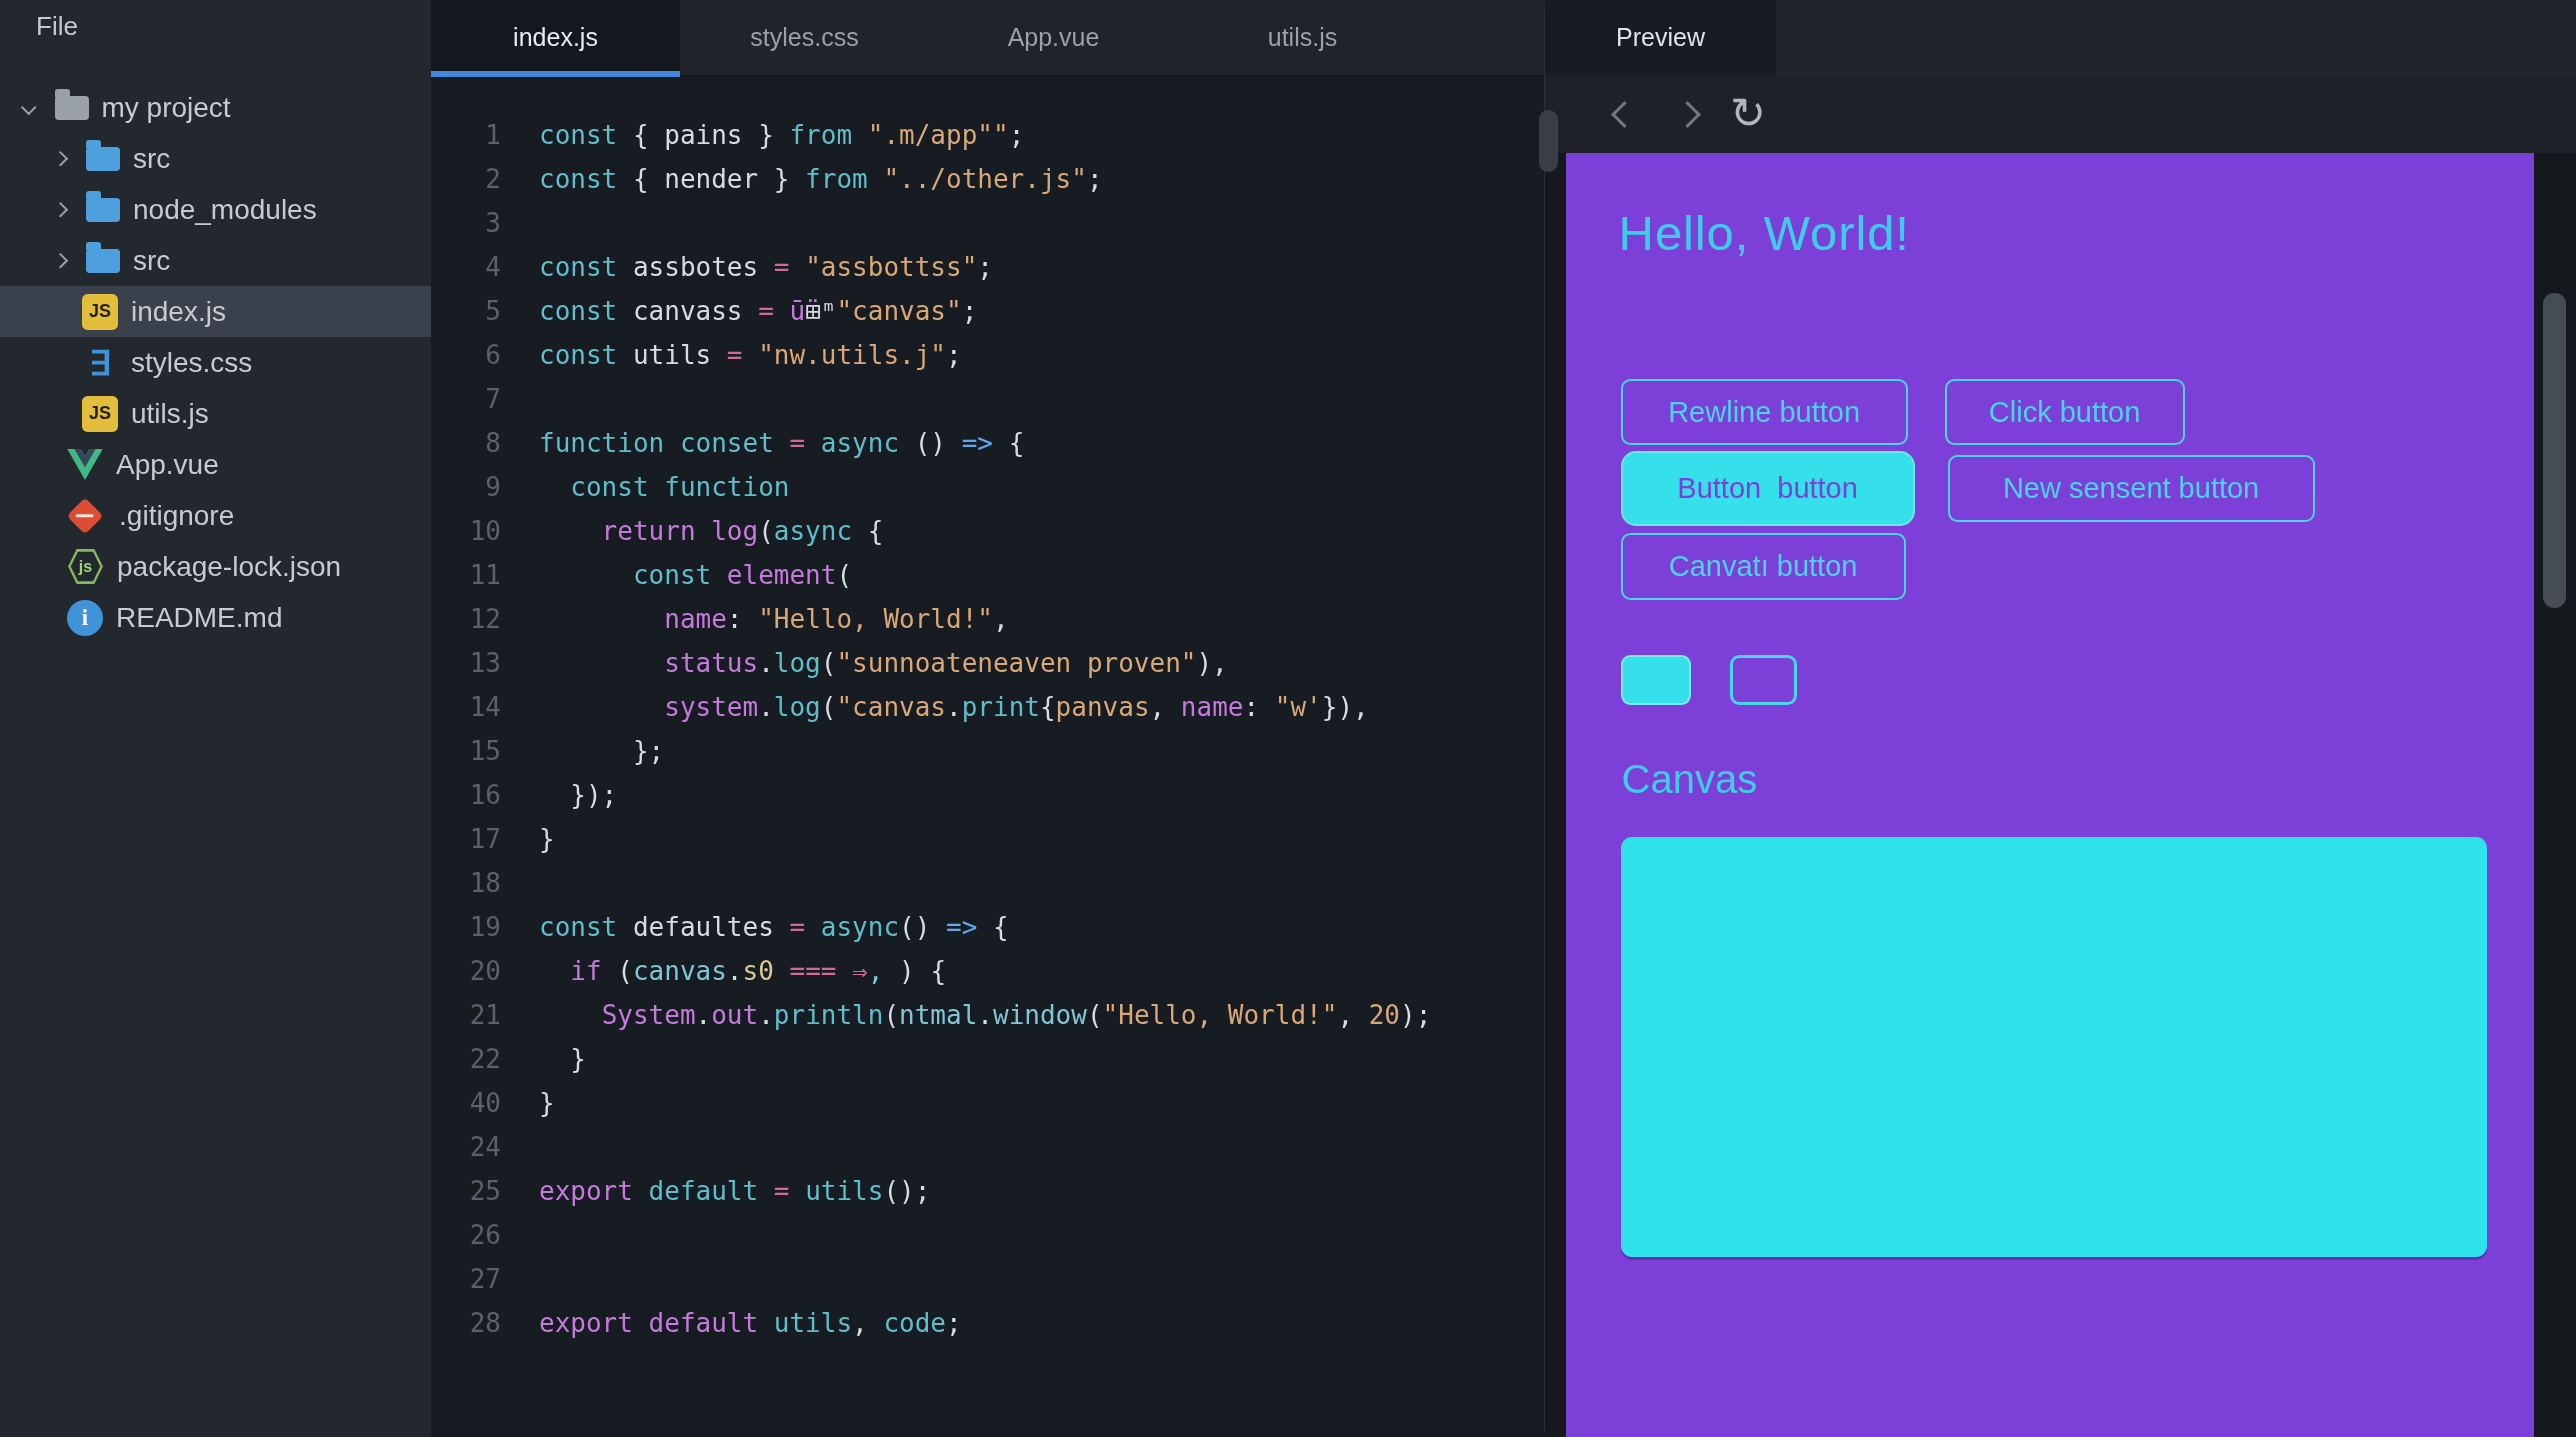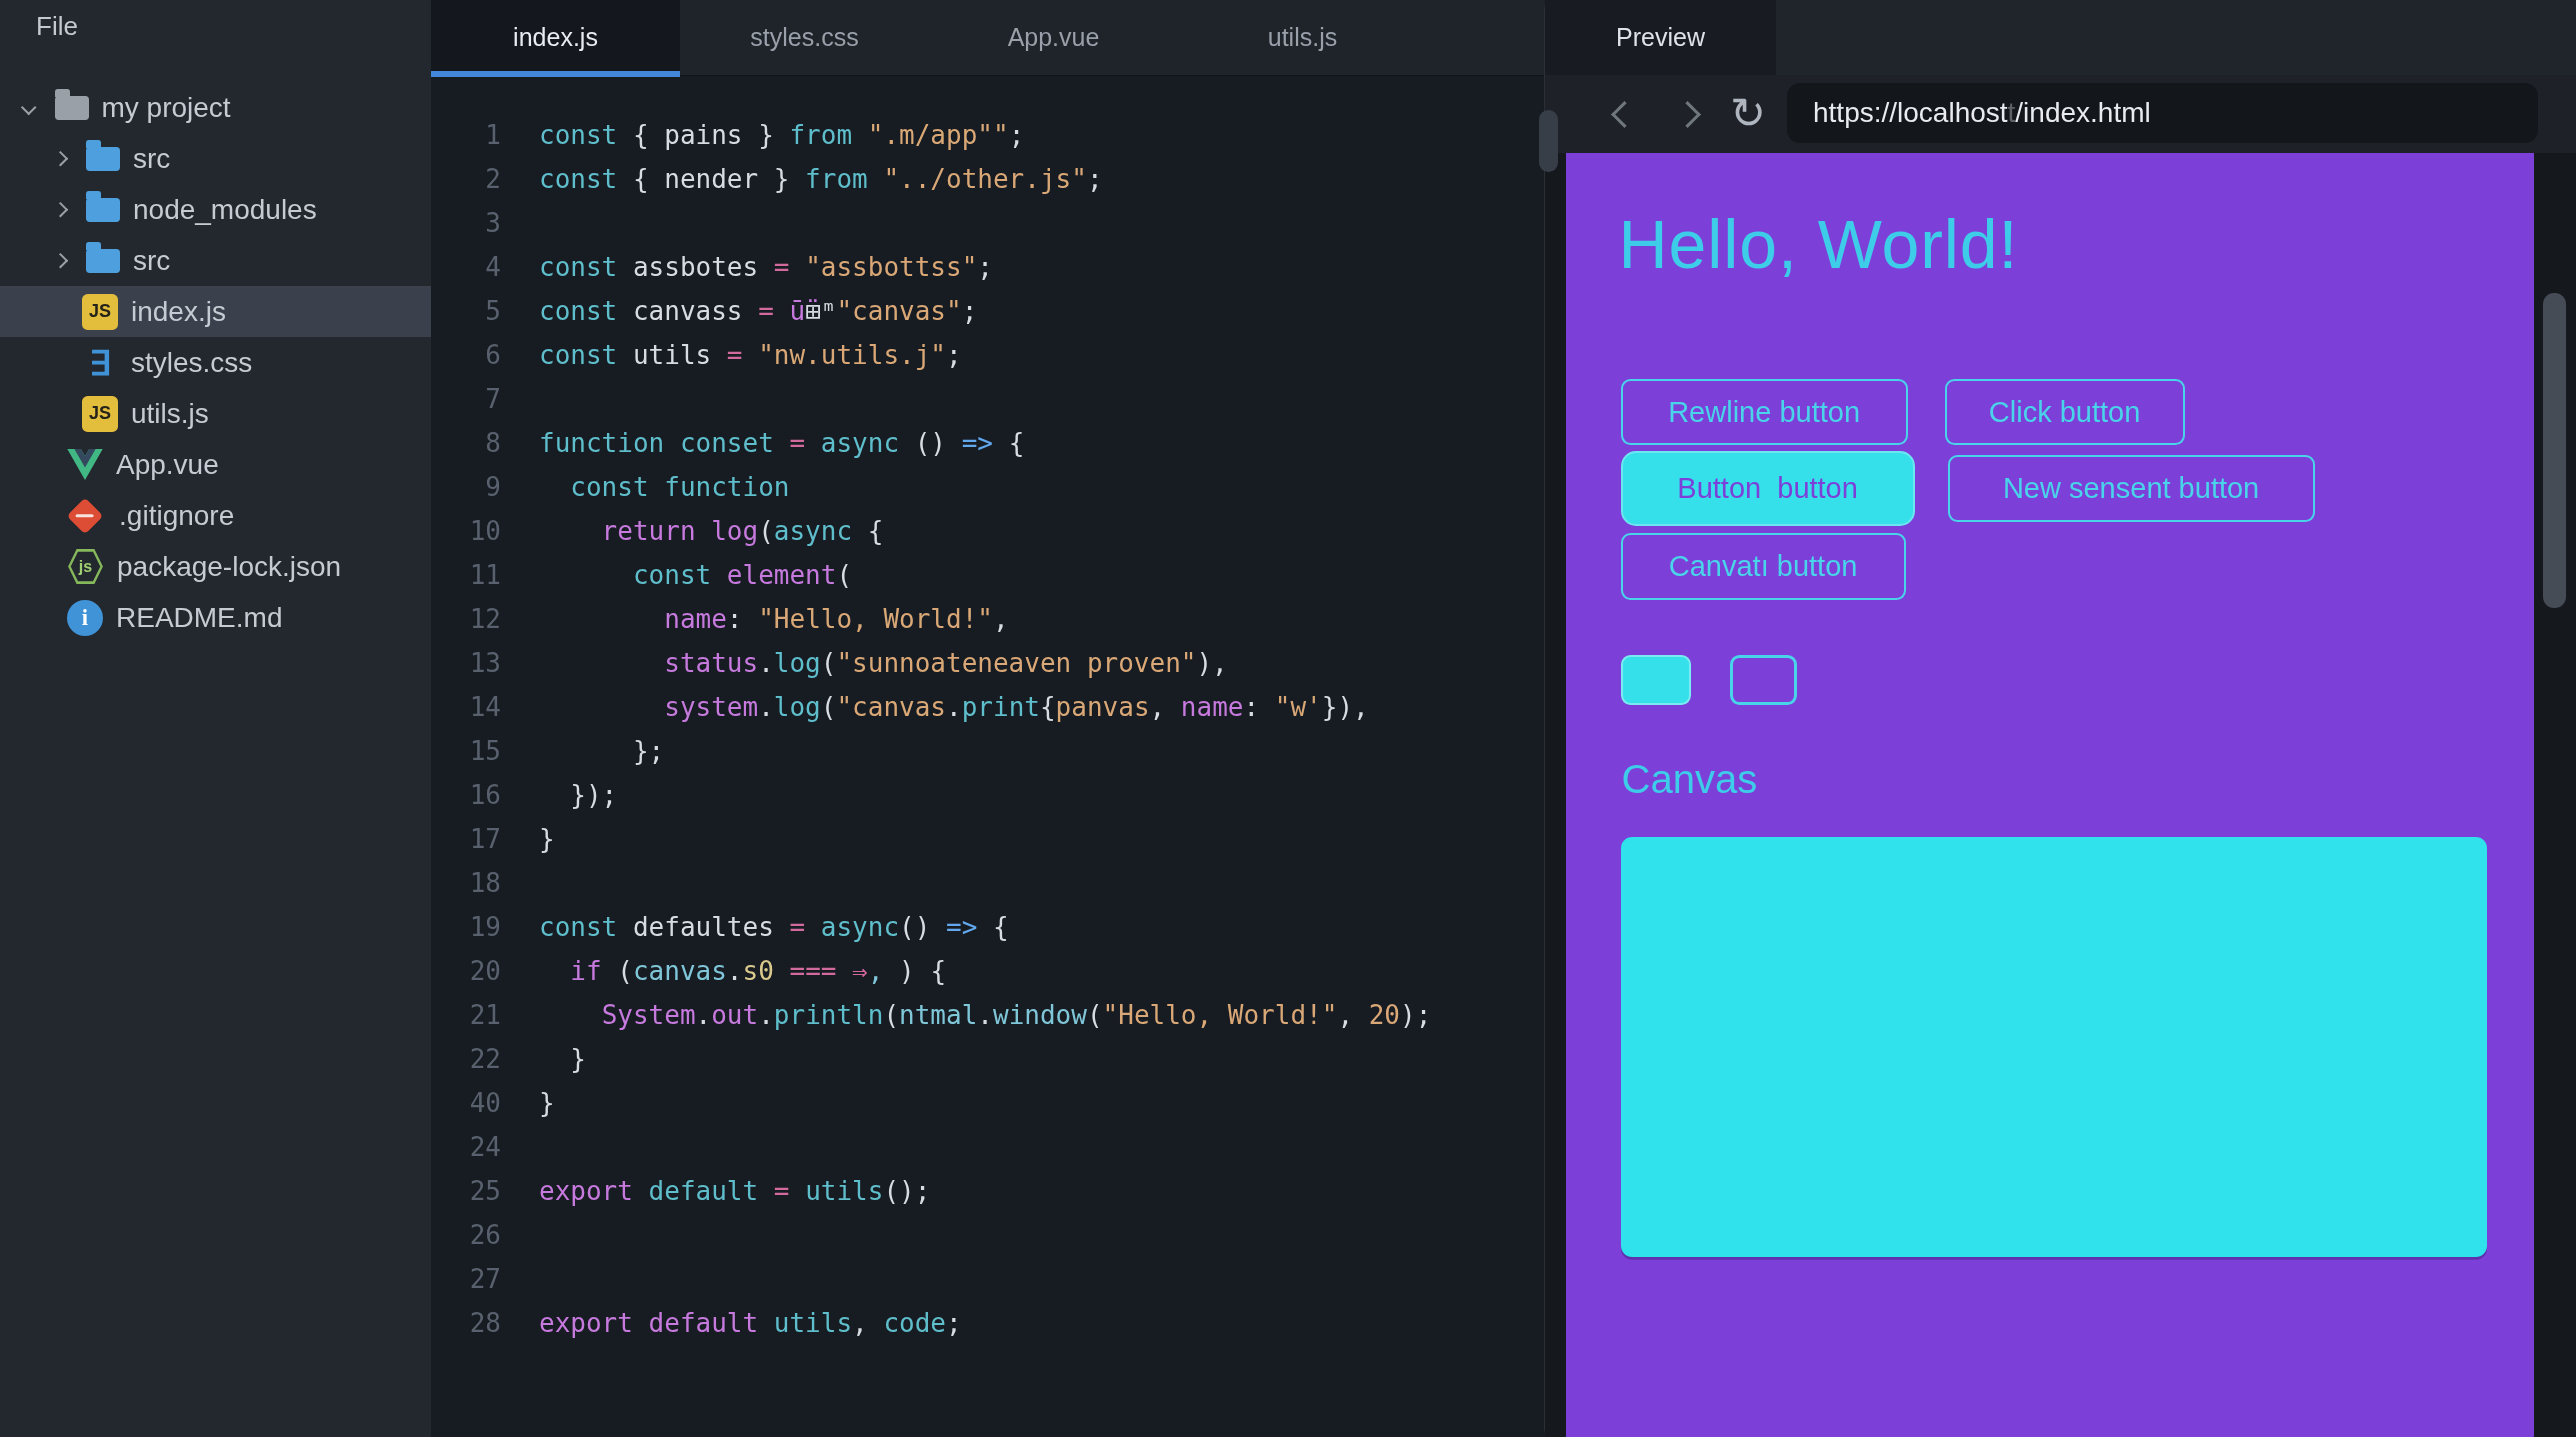--- a/index.html
+++ b/index.html
@@ -65,21 +65,21 @@
   #nav-fwd{left:129px;}#nav-fwd::before{transform:rotate(-135deg);}
   #nav-reload{position:absolute;left:185px;top:13px;font-size:43px;color:#b0b6bf;line-height:51px;}
   #urlbar{position:absolute;left:242px;top:7.5px;width:751px;height:60px;border-radius:13px;
     background:#13161b;display:flex;align-items:center;padding-left:26px;box-sizing:border-box;
     font-size:28px;color:#e9ebef;}
   #urlbar .faint{opacity:.35;}
   #pviewport{position:absolute;left:0;top:153px;right:0;bottom:0;background:#15181d;}
   #page{position:absolute;left:20.6px;top:0;width:968px;height:1285px;background:#7c40d9;}
   #pscroll{position:absolute;left:998px;top:140px;width:22.5px;height:315px;border-radius:11.2px;background:#464c56;}
   
-  #hello{position:absolute;left:53px;top:52px;font-size:68px;font-weight:500;color:#3ecde9;letter-spacing:0.9px;}
+  #hello{position:absolute;left:53px;top:52px;font-size:49px;font-weight:500;color:#3ecde9;letter-spacing:0.9px;}
   .btn{position:absolute;box-sizing:border-box;border:2.8px solid #49d4ea;border-radius:9.4px;
     color:#49d4ea;font-size:29px;display:flex;align-items:center;justify-content:center;
     background:transparent;white-space:pre;font-family:"Liberation Sans",sans-serif;cursor:default;}
   .btn.filled{background:#36e0ea;color:#7c40d9;border-color:#6ce6f1;border-radius:15px;}
   .btn-0{left:55px;top:226px;width:287px;height:66px;}
   .btn-1{left:379px;top:226px;width:240px;height:66px;}
   .btn-2{left:55px;top:298px;width:294px;height:75px;}
   .btn-3{left:382px;top:302px;width:367px;height:67px;}
   .btn-4{left:55px;top:380px;width:285px;height:67px;}
   .cb{position:absolute;top:502px;box-sizing:border-box;border-radius:9.4px;}
@@ -206,25 +206,20 @@
 <div id="preview">
   <div id="ptabbar">
     <div id="ptab">
       <span>Preview</span>
     </div>
   </div>
   <div id="ptoolbar">
     <span class="navchev" id="nav-back"></span>
     <span class="navchev" id="nav-fwd"></span>
     <span id="nav-reload">↻</span>
-    <div id="urlbar">
-      <span>https://localhost</span>
-        <span class="faint">t</span>
-        <span>/index.html</span>
-    </div>
   </div>
   <div id="pviewport">
     <div id="page">
       <div id="hello">Hello, World!</div>
       <div id="btns">
           <div class="btn btn-0">Rewline button</div>
           <div class="btn btn-1">Click button</div>
           <div class="btn btn-2 filled">Button  button</div>
           <div class="btn btn-3">New sensent button</div>
           <div class="btn btn-4">Canvatı button</div>

